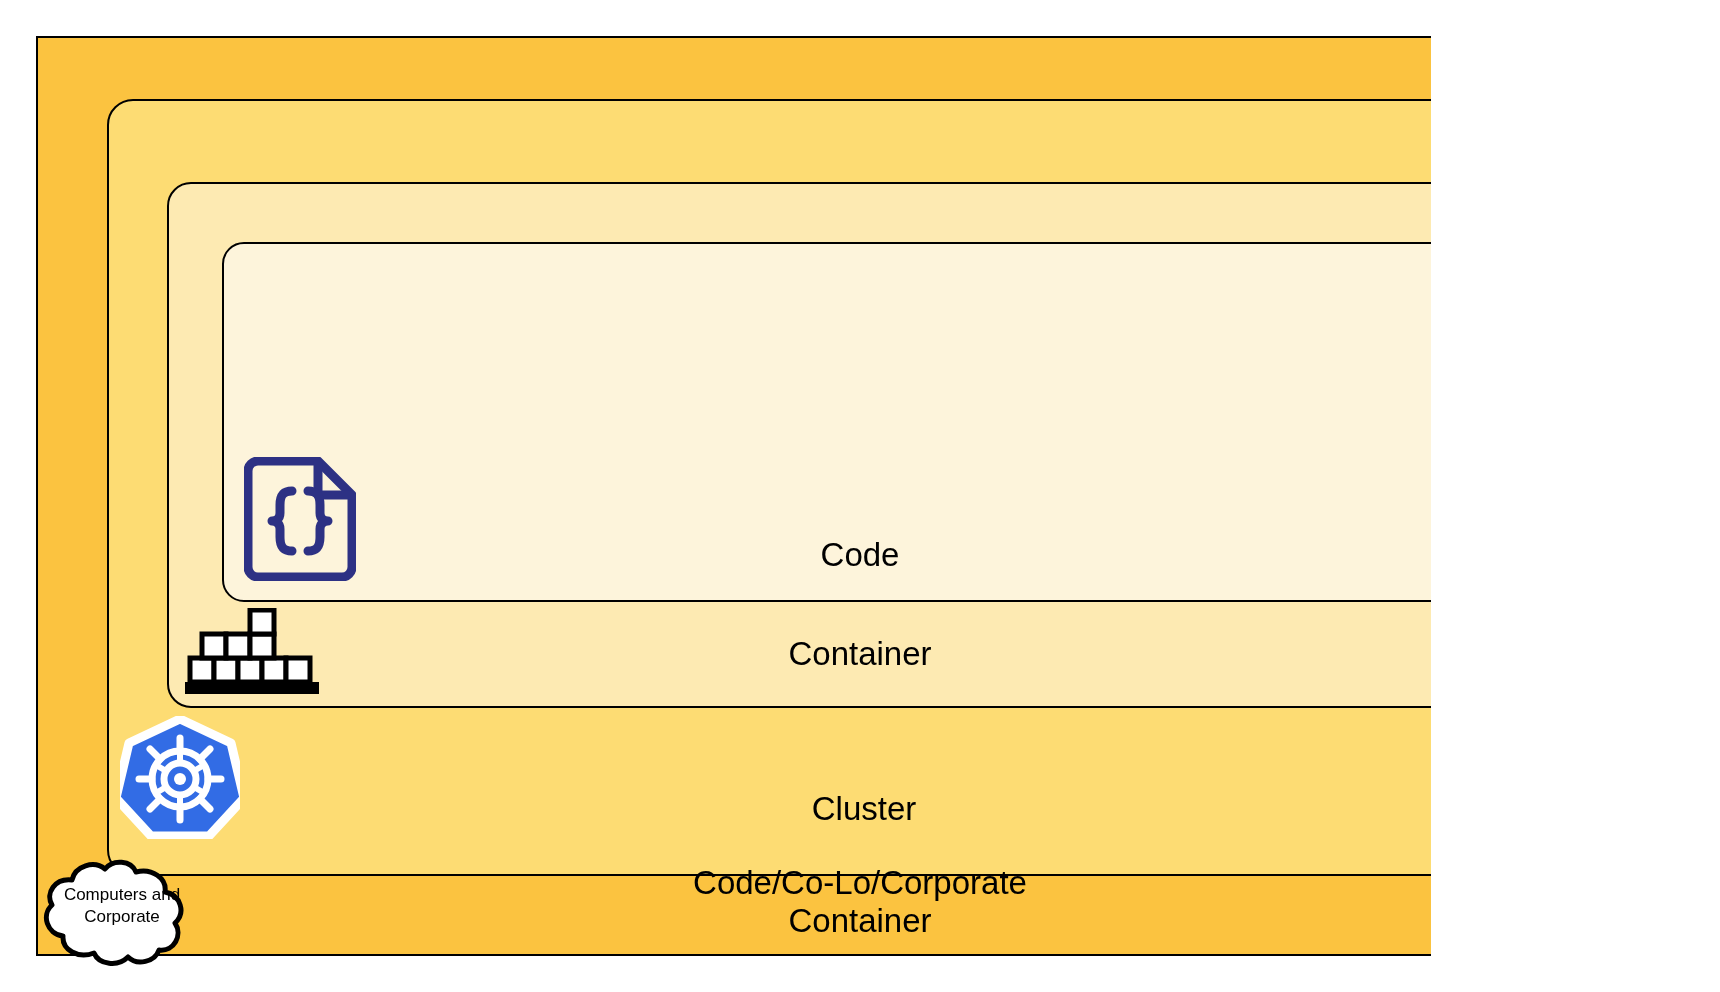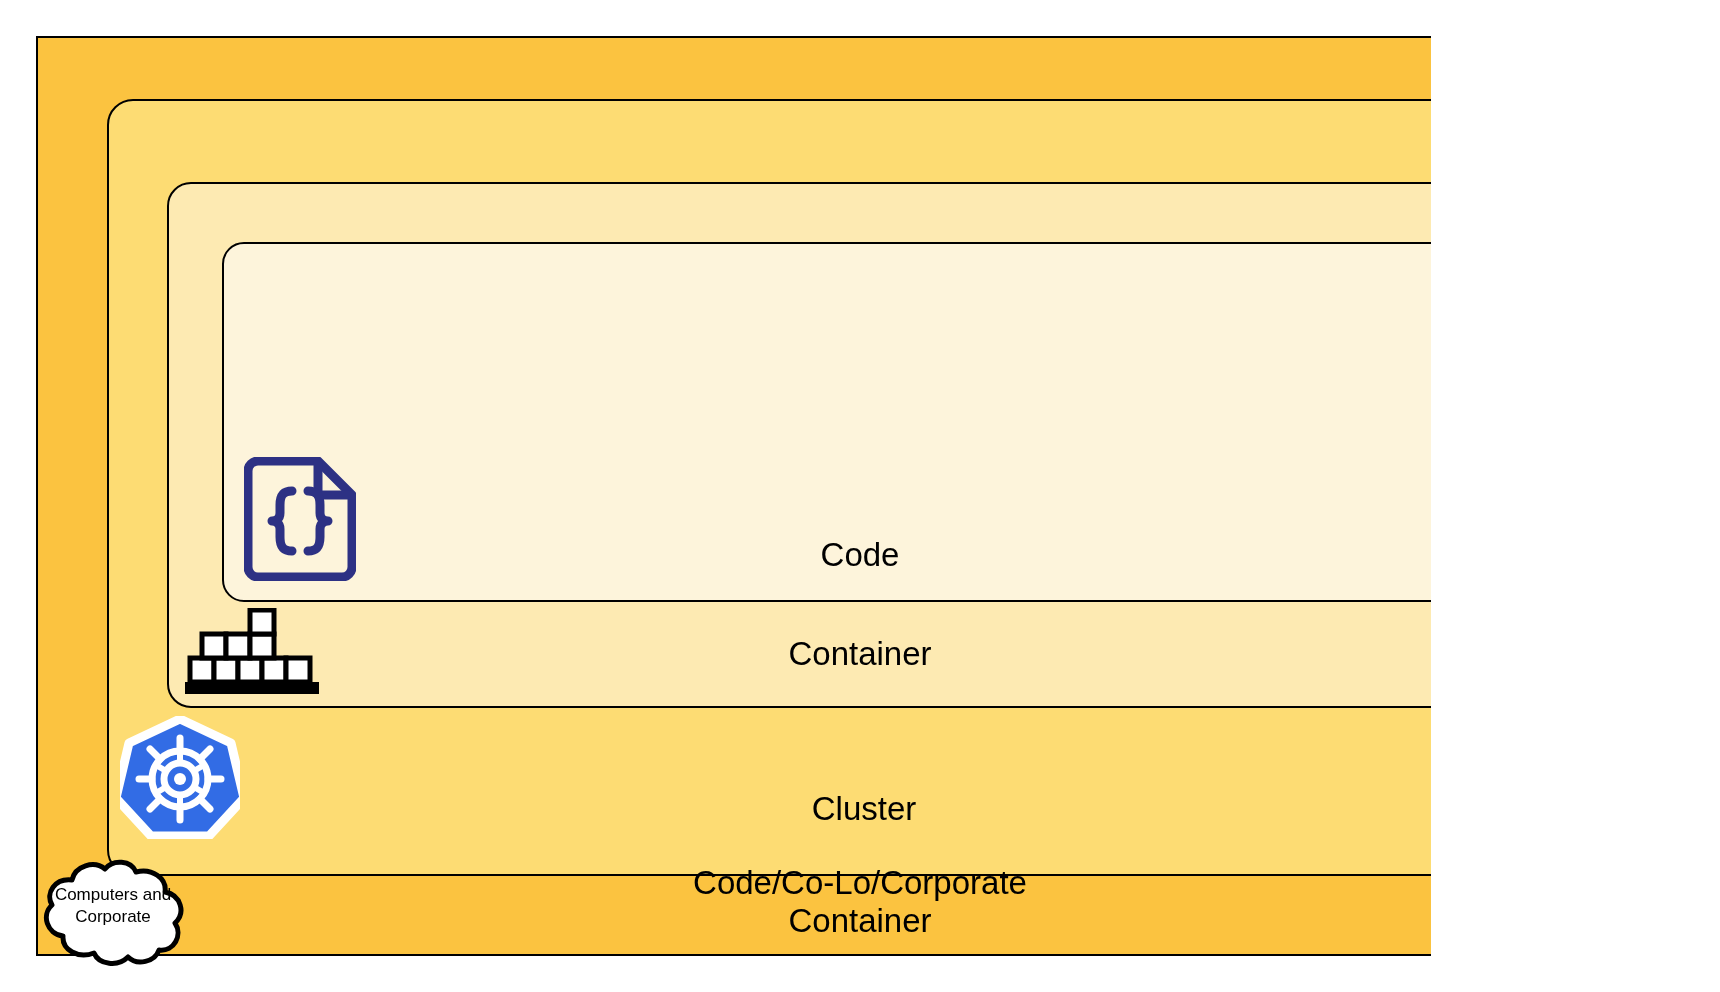--- a/index.html
+++ b/index.html
@@ -122,21 +122,21 @@
   
   .cloud-wrap {
     position: absolute;
     left: 28px;
     top: 858px;
     width: 164px;
     height: 108px;
   }
   .cloud-label {
     position: absolute;
-    left: 3px;
+    left: 12px;
     top: 26px;
     width: 164px;
     text-align: center;
     font-size: 17px;
     line-height: 22px;
     color: #000000;
     white-space: pre;
     font-family: "Liberation Sans", sans-serif;
     pointer-events: none;
   }

